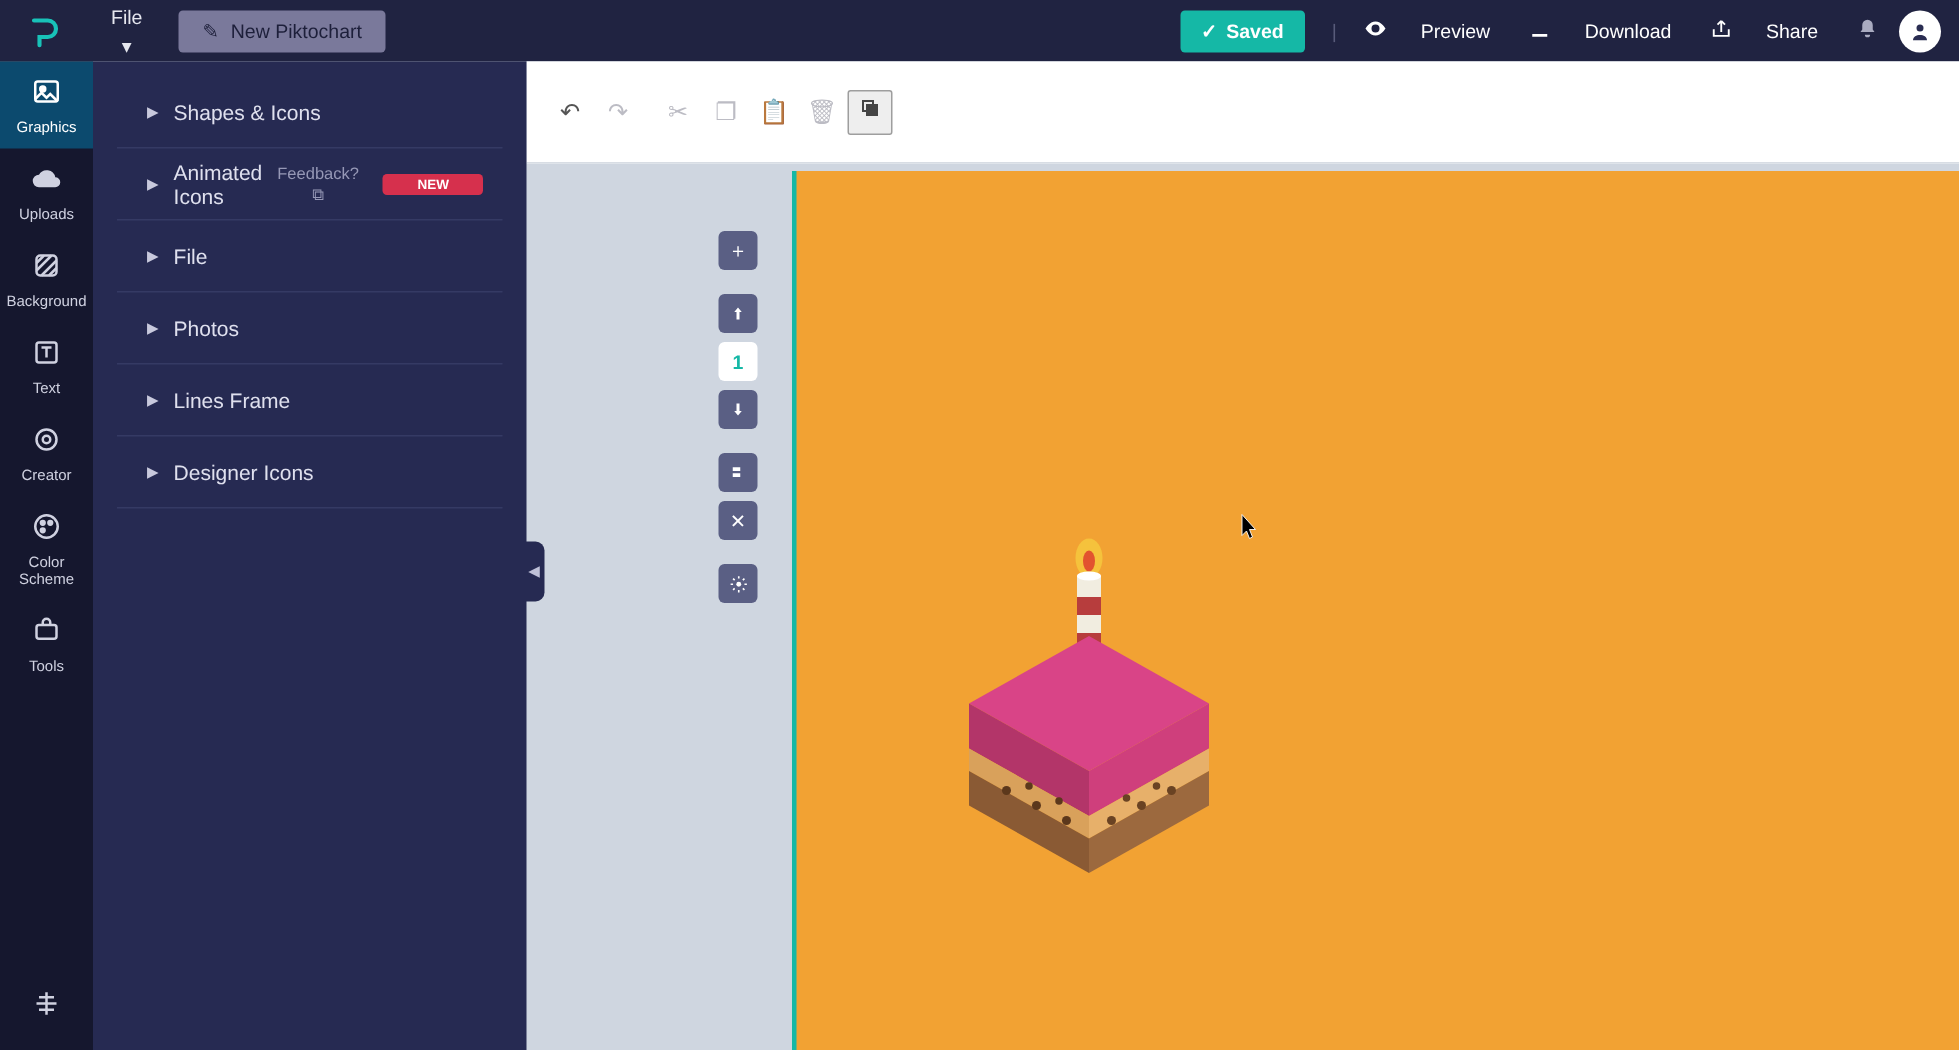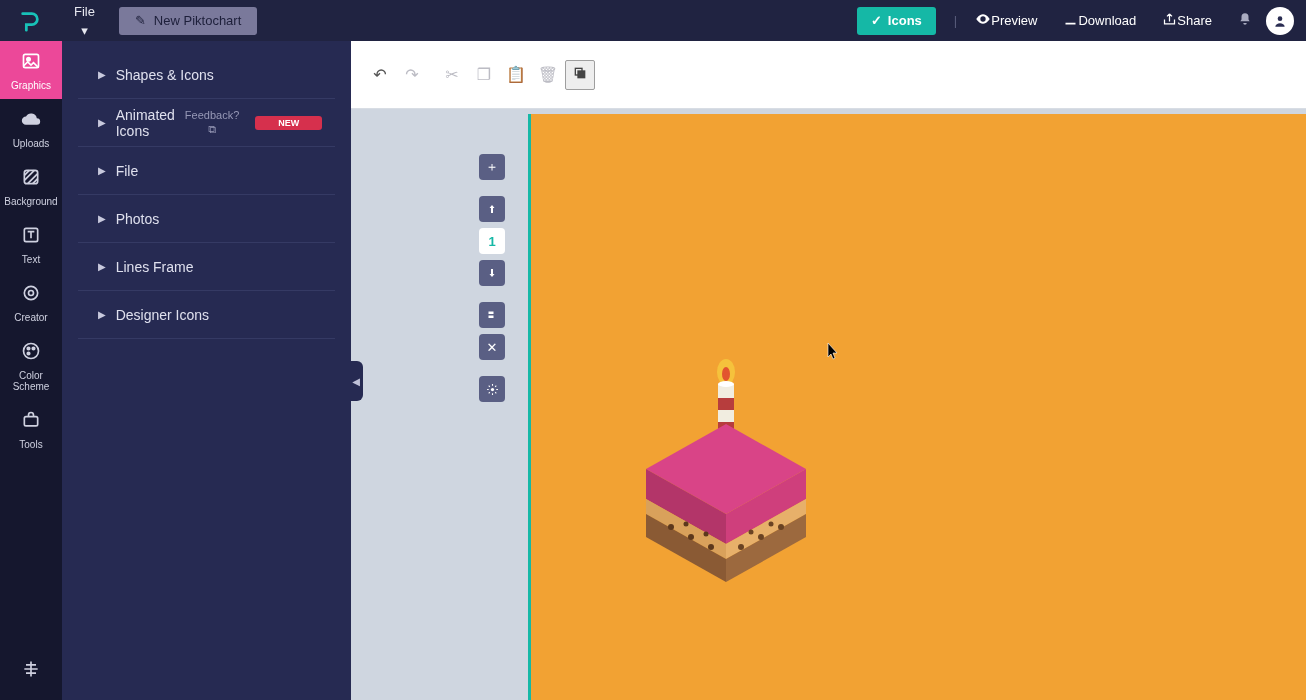--- a/index.html
+++ b/index.html
@@ -29,21 +29,21 @@
   }
   .header-spacer { flex: 1; }
   .saved-btn {
     height: 28px; padding: 0 14px;
     background: #15b8a6;
     border-radius: 3px;
     display:flex; align-items:center; gap:6px;
     color:#fff; font-weight:600;
   }
   .hdr-sep { color:#585b7a; margin: 0 18px; }
-  .hdr-item { display:flex; align-items:center; gap:0; margin-right: 26px; cursor:pointer; }
+  .hdr-item { display:flex; align-items:center; gap:22px; margin-right: 26px; cursor:pointer; }
   .bell { margin-right:14px; color:#a9abc0; }
   .avatar-circle {
     width:28px; height:28px; border-radius:50%;
     background:#fff; color:#2a2d52;
     display:flex; align-items:center; justify-content:center;
     margin-right:12px;
   }
 
   
   .body { display:flex; height: calc(700px - 41px); }
@@ -54,21 +54,21 @@
     background: #15172e;
     display:flex; flex-direction:column; align-items:center;
     color:#cfd1e0;
     font-size:10px;
   }
   .rail-item {
     width:100%; padding:10px 0 8px 0;
     display:flex; flex-direction:column; align-items:center; gap:4px;
     cursor:pointer;
   }
-  .rail-item.active { background:#ec4899; color:#fff; }
+  .rail-item.active { background:#0c4a6e; color:#fff; }
   .rail-icon { font-size:18px; }
   .rail-spacer { flex:1; }
 
   
   .panel {
     width: 289px;
     background: #262a52;
     color:#dfe0ee;
     position:relative;
     padding-top:10px;
@@ -188,21 +188,21 @@
     <span>File</span>
     <span>▾</span>
   </div>
   <div class="new-btn">
     <span>✎</span>
     <span>New Piktochart</span>
   </div>
   <div class="header-spacer"></div>
   <div class="saved-btn">
     <span>✓</span>
-    <span>Icons</span>
+    <span>Saved</span>
   </div>
   <span class="hdr-sep">|</span>
   <div class="hdr-item">
     <span>
       <svg width="16" height="16" viewBox="0 0 24 24" fill="#fff">
           <path d="M12 5C6 5 2 12 2 12s4 7 10 7 10-7 10-7-4-7-10-7zm0 11a4 4 0 110-8 4 4 0 010 8z"></path>
           <circle cx="12" cy="12" r="2" fill="#202341"></circle>
         </svg>
     </span>
     <span>Preview</span>

